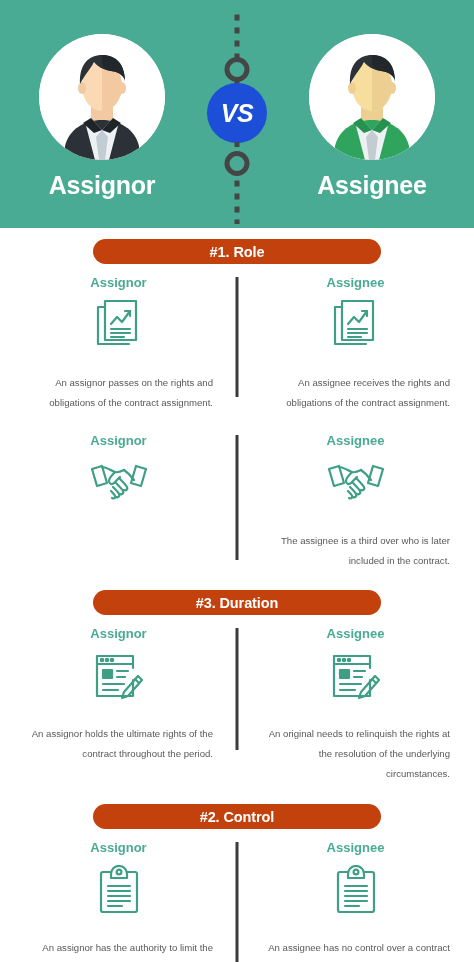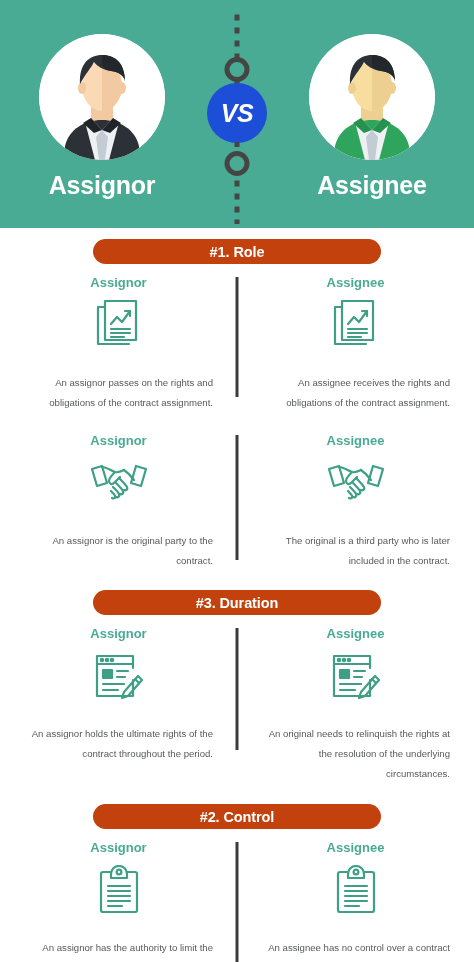--- a/index.html
+++ b/index.html
@@ -328,41 +328,40 @@
               <path d="M13 7 C18 7 22 11 26 12 C29 13 33 11 35 10"></path>
               <path d="M26 12 C23 15 20 18 20 21 C20 24 23 25 25 23 L31 17"></path>
               <path d="M35 10 C38 12 42 16 45 20"></path>
               <path d="M30 18 C33 21 36 24 38 27 C39 29 37 31 35 30"></path>
               <path d="M27 23 C30 26 33 29 34 31 C35 33 33 35 31 34"></path>
               <path d="M24 27 C27 30 29 32 30 34 C31 36 29 38 27 37"></path>
               <path d="M22 31 C24 33 26 35 26 36 C27 38 25 39 23 38"></path>
             </g>
           </svg>
         </div>
-        <div class="col-text">An assignor is the original party to the contract.</div>
       </div>
 
       <div class="col">
         <div class="col-title">Assignee</div>
         <div class="col-icon">
           <svg width="60" height="46" viewBox="0 0 60 46">
             <g fill="none" stroke="#3f9e86" stroke-width="2.2" stroke-linecap="round" stroke-linejoin="round">
               <path d="M3 9 L13 6 L18 23 L8 26 Z"></path>
               <path d="M57 9 L47 6 L42 23 L52 26 Z"></path>
               <path d="M13 7 C18 7 22 11 26 12 C29 13 33 11 35 10"></path>
               <path d="M26 12 C23 15 20 18 20 21 C20 24 23 25 25 23 L31 17"></path>
               <path d="M35 10 C38 12 42 16 45 20"></path>
               <path d="M30 18 C33 21 36 24 38 27 C39 29 37 31 35 30"></path>
               <path d="M27 23 C30 26 33 29 34 31 C35 33 33 35 31 34"></path>
               <path d="M24 27 C27 30 29 32 30 34 C31 36 29 38 27 37"></path>
               <path d="M22 31 C24 33 26 35 26 36 C27 38 25 39 23 38"></path>
             </g>
           </svg>
         </div>
-        <div class="col-text">The original is a third party who is later included in the contract.</div>
+        <div class="col-text">The assignee is a third over who is later included in the contract.</div>
       </div>
     </div>
   </div>
 
   <div class="section" id="section-3">
     <div class="pill">#3. Duration</div>
     <div class="cols">
       <div class="center-divider"></div>
 
       <div class="col">

